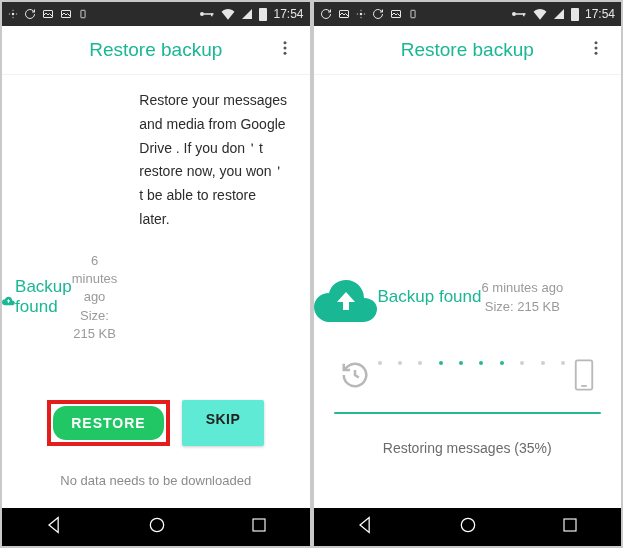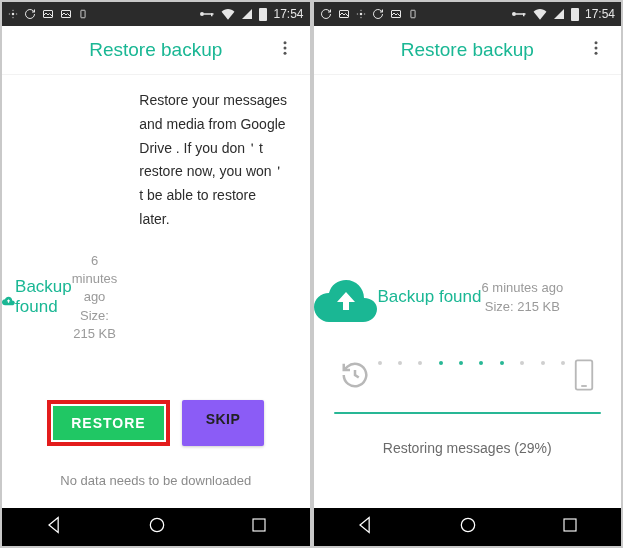--- a/index.html
+++ b/index.html
@@ -115,23 +115,24 @@
     padding: 2px;
   }
   .btn-restore {
     background: #20c764;
     color: #fff;
     font-size: 14px;
     font-weight: 700;
     letter-spacing: 1px;
     padding: 9px 18px;
     cursor: pointer;
+    border-radius: 13px;
   }
   .btn-skip {
-    background: #8b5cf6;
+    background: #5eead4;
     color: #222;
     font-size: 14px;
     font-weight: 700;
     letter-spacing: 0.5px;
     padding: 11px 24px;
     box-shadow: 0 1px 3px rgba(0,0,0,0.2);
     border-radius: 2px;
     cursor: pointer;
   }
   .footer-note {
@@ -406,21 +407,21 @@
               <span></span>
           </div>
           <span>
             <svg width="22" height="34" viewBox="0 0 24 36" fill="none" stroke="#b8b8b8" stroke-width="2">
                 <rect x="3" y="2" width="18" height="32" rx="2"></rect>
                 <line x1="9" y1="30" x2="15" y2="30"></line>
               </svg>
           </span>
         </div>
         <div class="progress-line"></div>
-        <div class="progress-label">Restoring messages (29%)</div>
+        <div class="progress-label">Restoring messages (35%)</div>
       </div>
     </div>
 
     <div class="nav-bar">
       <span><svg width="20" height="20" viewBox="0 0 24 24">
             <path d="M17 3L6 12l11 9V3z"></path>
           </svg></span>
       <span><svg width="20" height="20" viewBox="0 0 24 24">
             <circle cx="12" cy="12" r="8"></circle>
           </svg></span>

